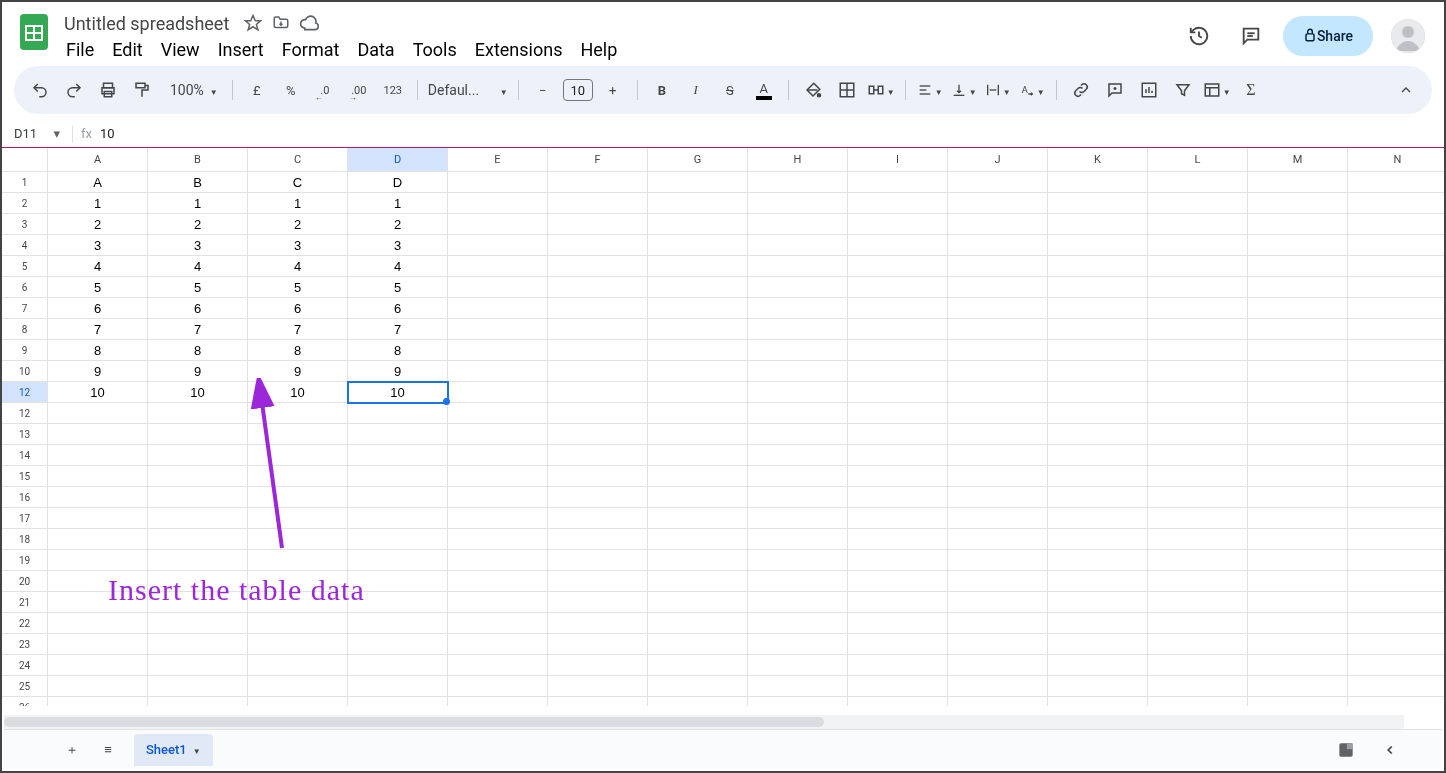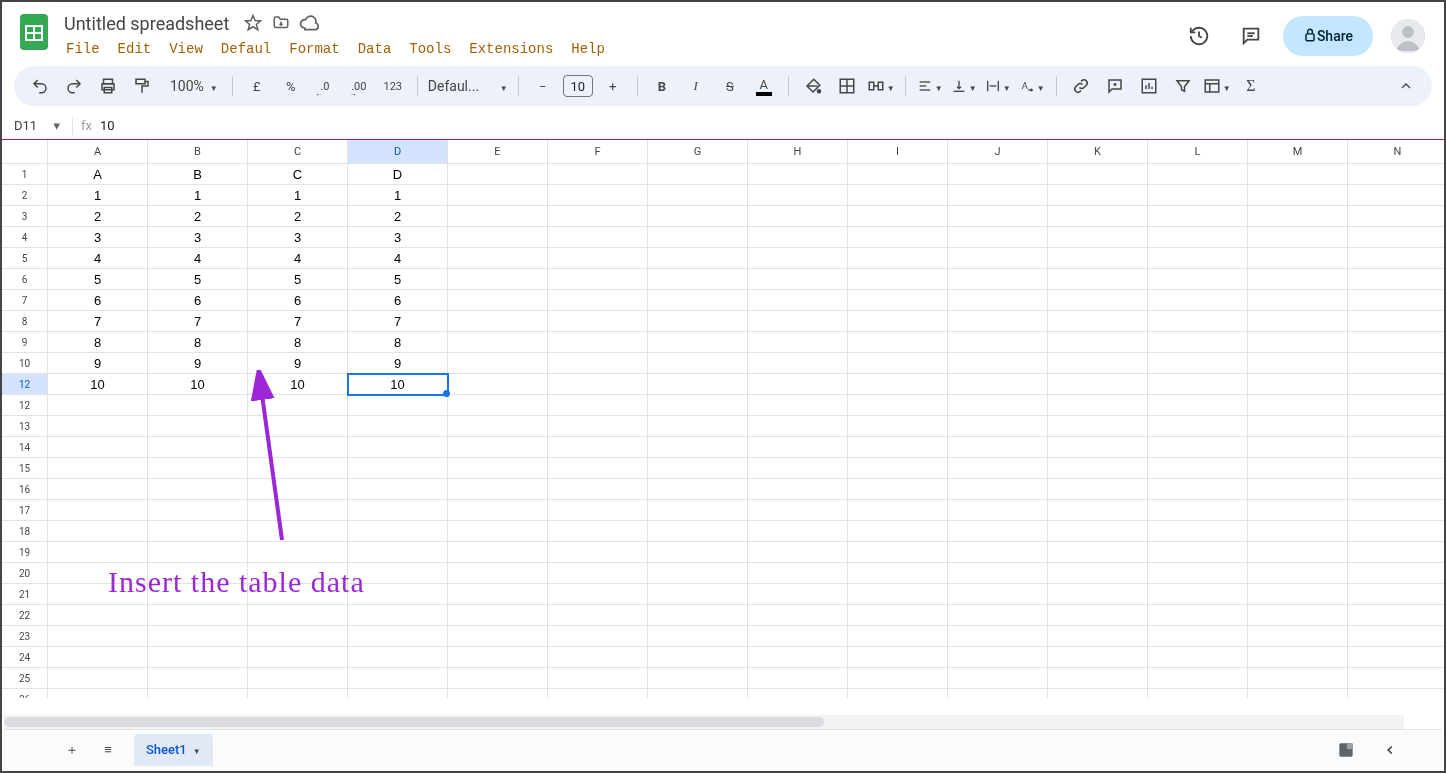--- a/index.html
+++ b/index.html
@@ -7,29 +7,29 @@
   
   
   .header { display: flex; align-items: flex-start; padding: 8px 19px 0 12px; height: 64px; }
   .logo { width: 40px; height: 40px; display: flex; align-items: center; justify-content: center; margin-top: 2px; }
   .logo svg { width: 28px; height: 36px; }
   .title-area { flex: 1; display: flex; flex-direction: column; margin-left: 4px; }
   .title-row { display: flex; align-items: center; gap: 8px; height: 26px; }
   .doc-title { font-size: 18px; color: #444746; padding: 1px 6px; }
   .title-icon { width: 20px; height: 20px; color: #444746; display:flex; align-items:center; justify-content:center; cursor:pointer;}
   .menu-row { display: flex; gap: 2px; height: 26px; align-items: center; }
-  .menu-item { padding: 4px 8px; font-size: 14px; color: #a16207; cursor: pointer; border-radius: 4px; font-family: Liberation Mono, monospace; }
+  .menu-item { padding: 4px 8px; font-size: 18px; color: #000000; cursor: pointer; border-radius: 4px; }
   .header-right { display: flex; align-items: center; gap: 12px; margin-top: 6px; }
   .hdr-btn { width: 40px; height: 40px; display: flex; align-items: center; justify-content: center; cursor: pointer; color:#444746; }
   .share-btn { background: #c2e7ff; border-radius: 40px; padding: 0 20px; height: 40px; display: flex; align-items: center; gap: 0; font-size: 14px; font-weight: 500; color: #001d35; cursor:pointer;}
   .avatar { width: 34px; height: 34px; border-radius: 50%; background: linear-gradient(135deg,#ddd,#bbb); overflow:hidden; display:flex; align-items:center; justify-content:center; margin-left:6px;}
   
   
   .toolbar-wrap { padding: 0 12px; }
-  .toolbar { background: #edf2fa; border-radius: 24px; height: 40px; display: flex; align-items: center; padding: 0 12px; gap: 6px; }
+  .toolbar { background: #edf2fa; border-radius: 24px; height: 48px; display: flex; align-items: center; padding: 0 12px; gap: 6px; }
   .tb-btn { min-width: 28px; height: 28px; display: flex; align-items: center; justify-content: center; cursor: pointer; color: #444746; border-radius:4px; font-size:13px;}
   .tb-sep { width: 1px; height: 20px; background: #c7c7c7; margin: 0 4px; }
   .tb-text { font-size: 14px; color: #444746; padding: 0 4px; }
   .tb-zoom { display:flex; align-items:center; gap:2px; padding:0 4px; }
   .font-sel { display:flex; align-items:center; gap:6px; font-size:14px; color:#444746; min-width:80px;}
   .fontsize-box { border:1px solid #747775; border-radius:4px; width:30px; height:22px; display:flex; align-items:center; justify-content:center; font-size:13px;}
   .tb-spacer { flex:1; }
   
   
   .formula-row { display: flex; align-items: center; height: 28px; border-bottom: 1px solid #be185d; margin-top:6px; }
@@ -99,21 +99,21 @@
       <div class="title-icon">
           <svg width="20" height="16" viewBox="0 0 24 18" fill="none" stroke="#5f6368" stroke-width="2">
             <path d="M7 15a5 5 0 1 1 .9-9.9A6 6 0 0 1 20 9a4 4 0 0 1-1 7.9H7z"></path>
           </svg>
         </div>
     </div>
     <div class="menu-row" id="menu-row">
         <div class="menu-item">File</div>
         <div class="menu-item">Edit</div>
         <div class="menu-item">View</div>
-        <div class="menu-item">Defaul</div>
+        <div class="menu-item">Insert</div>
         <div class="menu-item">Format</div>
         <div class="menu-item">Data</div>
         <div class="menu-item">Tools</div>
         <div class="menu-item">Extensions</div>
         <div class="menu-item">Help</div>
       </div>
   </div>
   <div class="header-right">
     <div class="hdr-btn">
         <svg width="22" height="22" viewBox="0 0 24 24" fill="none" stroke="#444746" stroke-width="2">

